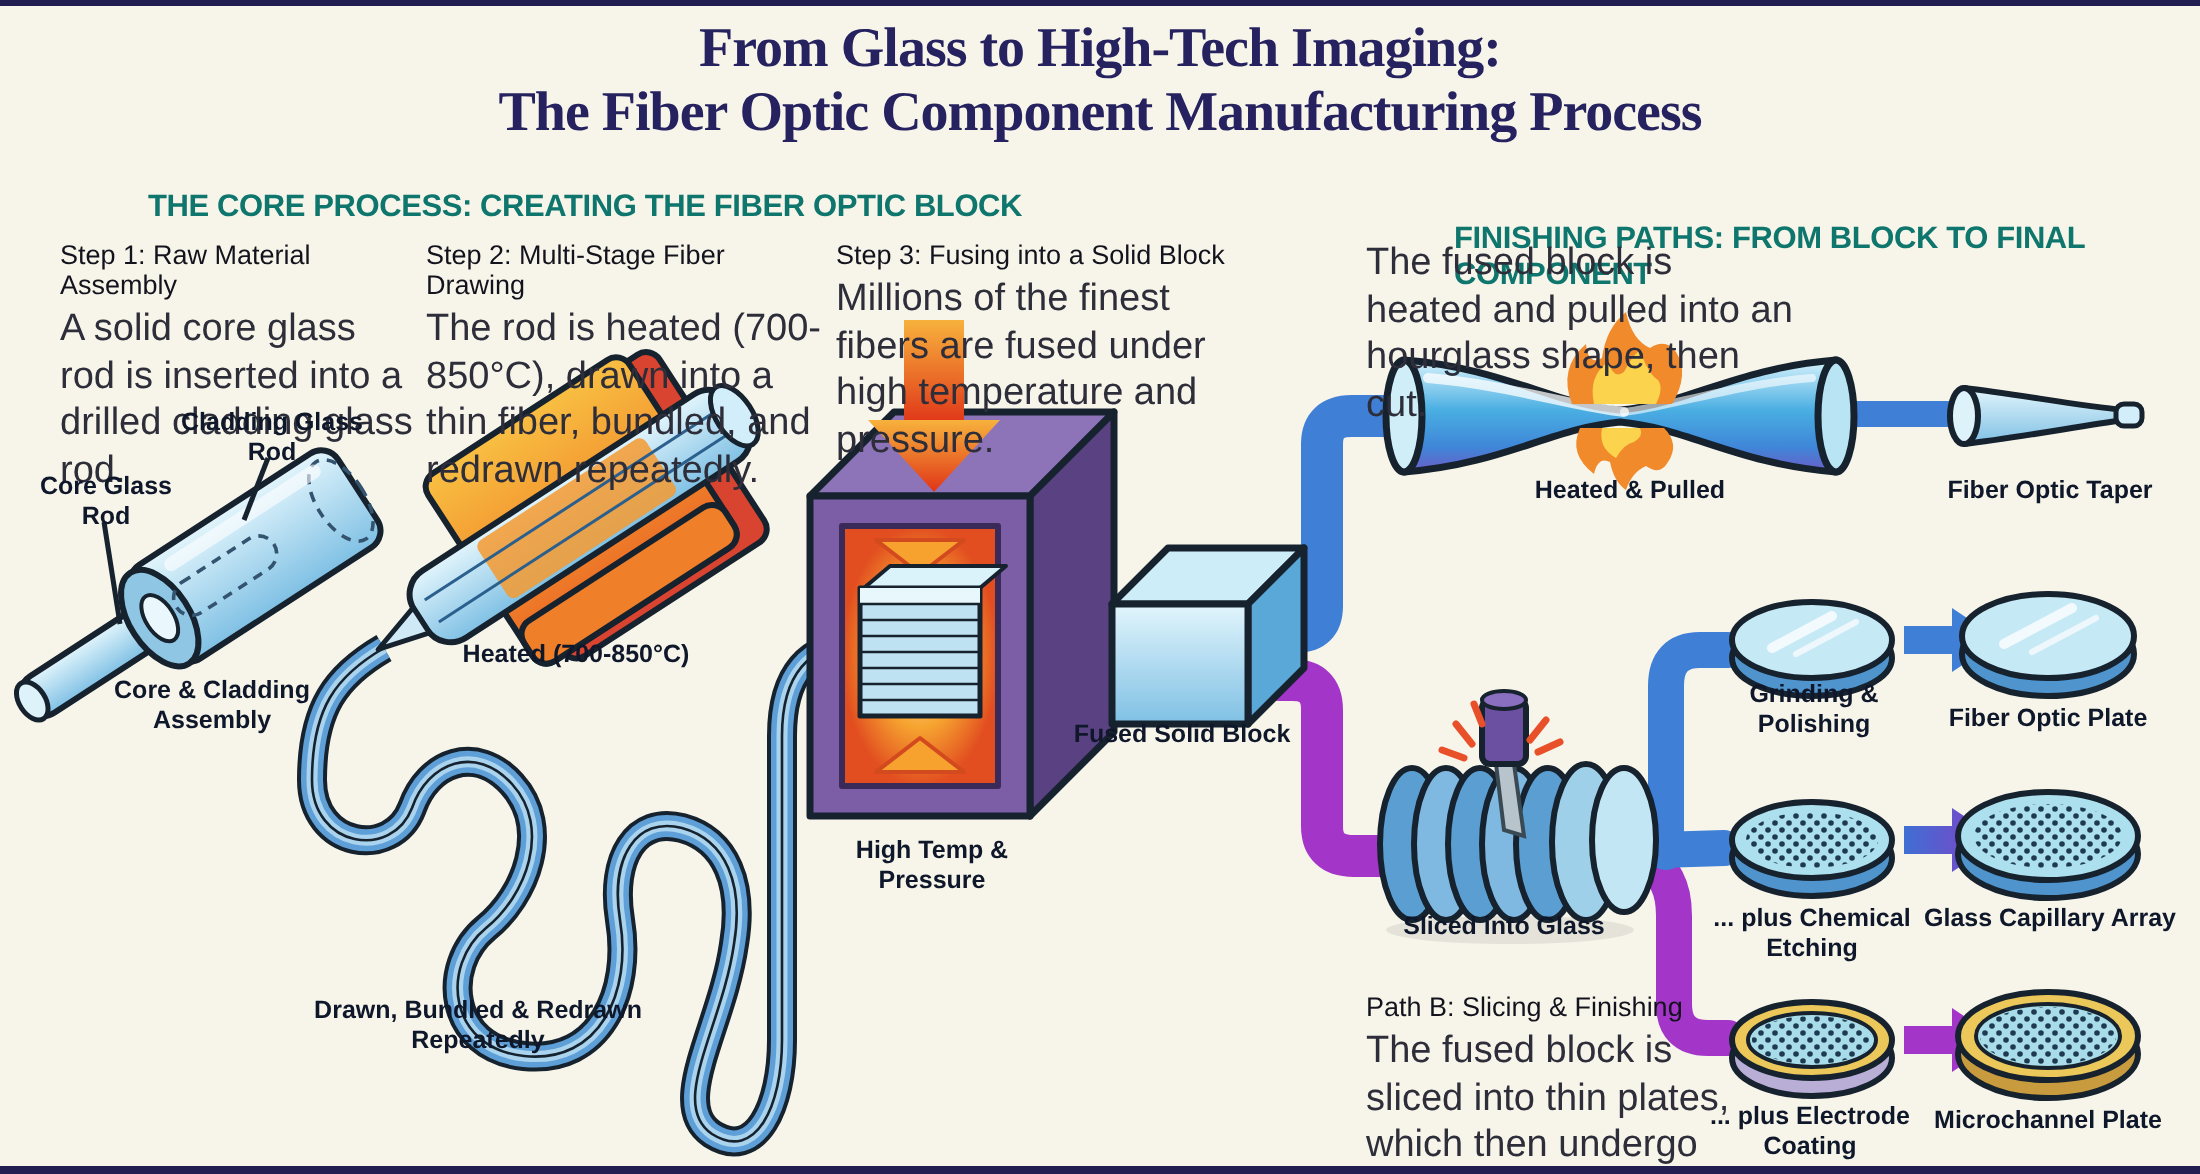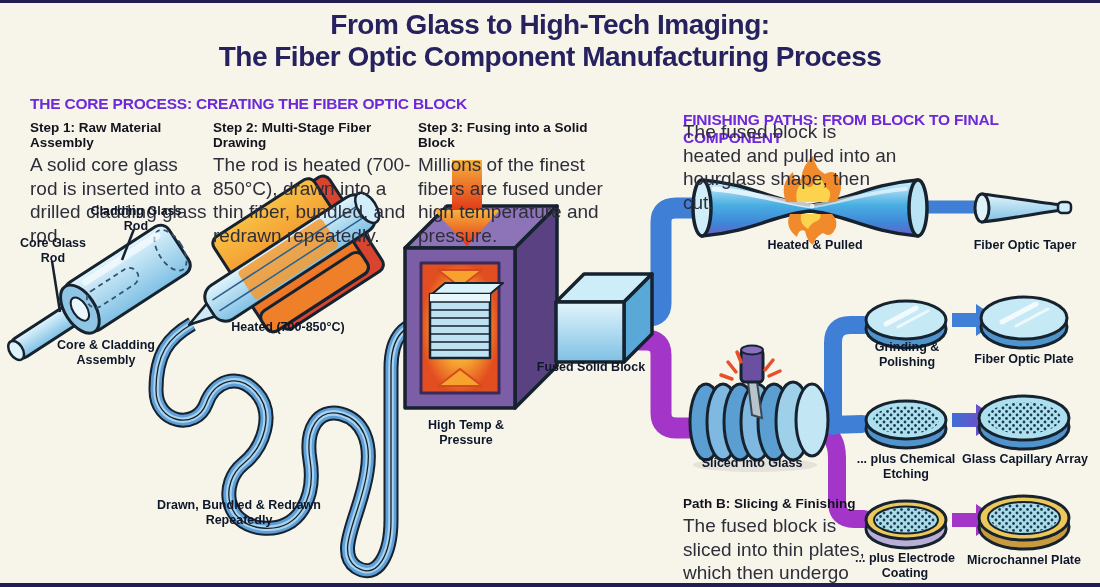--- a/index.html
+++ b/index.html
@@ -5,24 +5,24 @@
   html,body{margin:0;padding:0;}
   .canvas{
     position:relative;width:1100px;height:587px;overflow:hidden;
     background:#f7f5ea;
     font-family:"Liberation Sans", sans-serif;
   }
   .edge{position:absolute;left:0;width:1100px;background:#221e52;}
   .edge.top{top:0;height:3px;}
   .edge.bottom{bottom:0;height:4px;}
   .title-wrap{position:absolute;left:0;top:9px;width:1100px;text-align:center;color:#262260;}
-  .title-line{font-size:28px;font-weight:bold;letter-spacing:-0.5px;line-height:1.16;}
-  .sec-header{position:absolute;font-size:15.5px;font-weight:bold;color:#6d28d9;letter-spacing:-0.2px;}
+  .title-line{font-size:28px;font-weight:bold;letter-spacing:-0.5px;line-height:1.16;font-family:Liberation Serif, serif;}
+  .sec-header{position:absolute;font-size:15.5px;font-weight:bold;color:#0f766e;letter-spacing:-0.2px;margin-left:44px;}
   .step{position:absolute;color:#13131d;}
-  .step-title{font-size:13.5px;font-weight:bold;margin-bottom:3px;}
+  .step-title{font-size:13.5px;font-weight:normal;margin-bottom:3px;}
   .step-body{font-size:19px;font-weight:500;color:#2e2e3a;line-height:1.24;}
   .dlabel{
     position:absolute;transform:translateX(-50%);text-align:center;
     font-size:12.5px;font-weight:bold;color:#0f172a;line-height:1.18;
   }
   svg{position:absolute;left:0;top:0;}
 </style>
 </head>
 <body>
 

